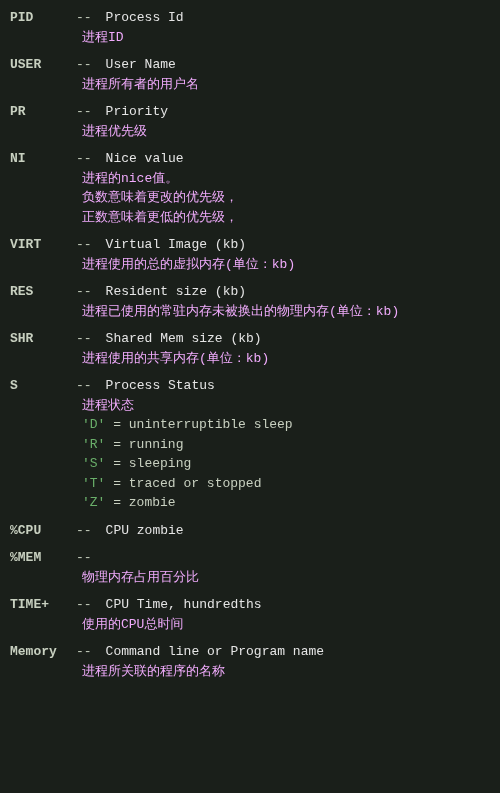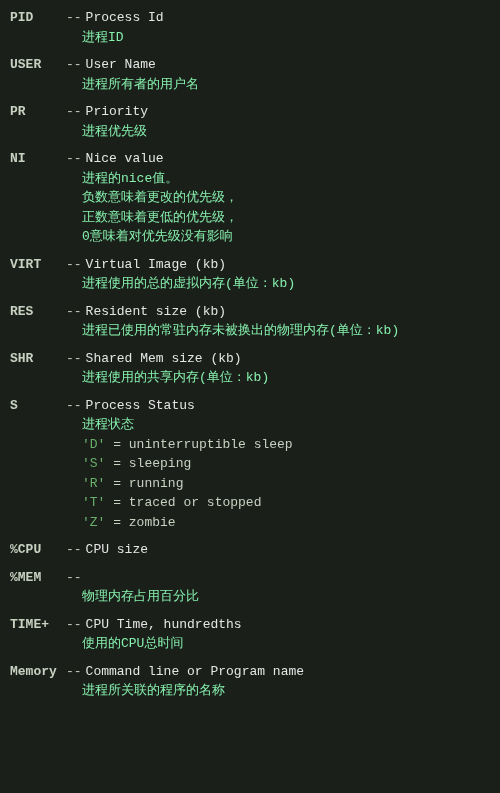--- a/index.html
+++ b/index.html
@@ -19,41 +19,41 @@
       min-height: 793px;
     }
 
     .entry {
       margin-bottom: 8px;
     }
 
     .entry-header {
       display: flex;
       align-items: baseline;
-      gap: 0;
+      gap: 10px;
     }
 
     .key {
       color: #c8d0c0;
       font-weight: bold;
       min-width: 56px;
       display: inline-block;
     }
 
     .dash {
       color: #c8d0c0;
       margin-right: 4px;
     }
 
     .desc-en {
       color: #e5e5e5;
     }
 
     .desc-zh {
-      color: #86efac;
+      color: #f0abfc;
       padding-left: 72px;
       display: block;
     }
 
     .sub-item {
       color: #c8d0c0;
       display: block;
     }
 
     .sub-item-key {
@@ -90,21 +90,20 @@
     </div>
     <div class="entry">
       <div class="entry-header">
         <span class="key">NI</span>
         <span class="dash">--  </span>
         <span class="desc-en">Nice value</span>
       </div>
       <span class="desc-zh">进程的nice值。</span>
       <span class="desc-zh">负数意味着更改的优先级，</span>
       <span class="desc-zh">正数意味着更低的优先级，</span>
-      <span class="desc-zh">0意味着对优先级没有影响</span>
     </div>
     <div class="entry">
       <div class="entry-header">
         <span class="key">VIRT</span>
         <span class="dash">--  </span>
         <span class="desc-en">Virtual Image (kb)</span>
       </div>
       <span class="desc-zh">进程使用的总的虚拟内存(单位：kb)</span>
     </div>
     <div class="entry">
@@ -124,30 +123,30 @@
       <span class="desc-zh">进程使用的共享内存(单位：kb)</span>
     </div>
     <div class="entry">
       <div class="entry-header">
         <span class="key">S</span>
         <span class="dash">--  </span>
         <span class="desc-en">Process Status</span>
       </div>
       <span class="desc-zh">进程状态</span>
       <span class="sub-item"><span style="padding-left: 72px; display: inline-block;"></span><span class="sub-item-key">'D' </span><span>= uninterruptible sleep</span></span>
+      <span class="sub-item"><span style="padding-left: 72px; display: inline-block;"></span><span class="sub-item-key">'R' </span><span>= running</span></span>
       <span class="sub-item"><span style="padding-left: 72px; display: inline-block;"></span><span class="sub-item-key">'S' </span><span>= sleeping</span></span>
-      <span class="sub-item"><span style="padding-left: 72px; display: inline-block;"></span><span class="sub-item-key">'R' </span><span>= running</span></span>
       <span class="sub-item"><span style="padding-left: 72px; display: inline-block;"></span><span class="sub-item-key">'T' </span><span>= traced or stopped</span></span>
       <span class="sub-item"><span style="padding-left: 72px; display: inline-block;"></span><span class="sub-item-key">'Z' </span><span>= zombie</span></span>
     </div>
     <div class="entry">
       <div class="entry-header">
         <span class="key">%CPU</span>
         <span class="dash">--  </span>
-        <span class="desc-en">CPU size</span>
+        <span class="desc-en">CPU zombie</span>
       </div>
     </div>
     <div class="entry">
       <div class="entry-header">
         <span class="key">%MEM</span>
         <span class="dash">--  </span>
       </div>
       <span class="desc-zh">物理内存占用百分比</span>
     </div>
     <div class="entry">

